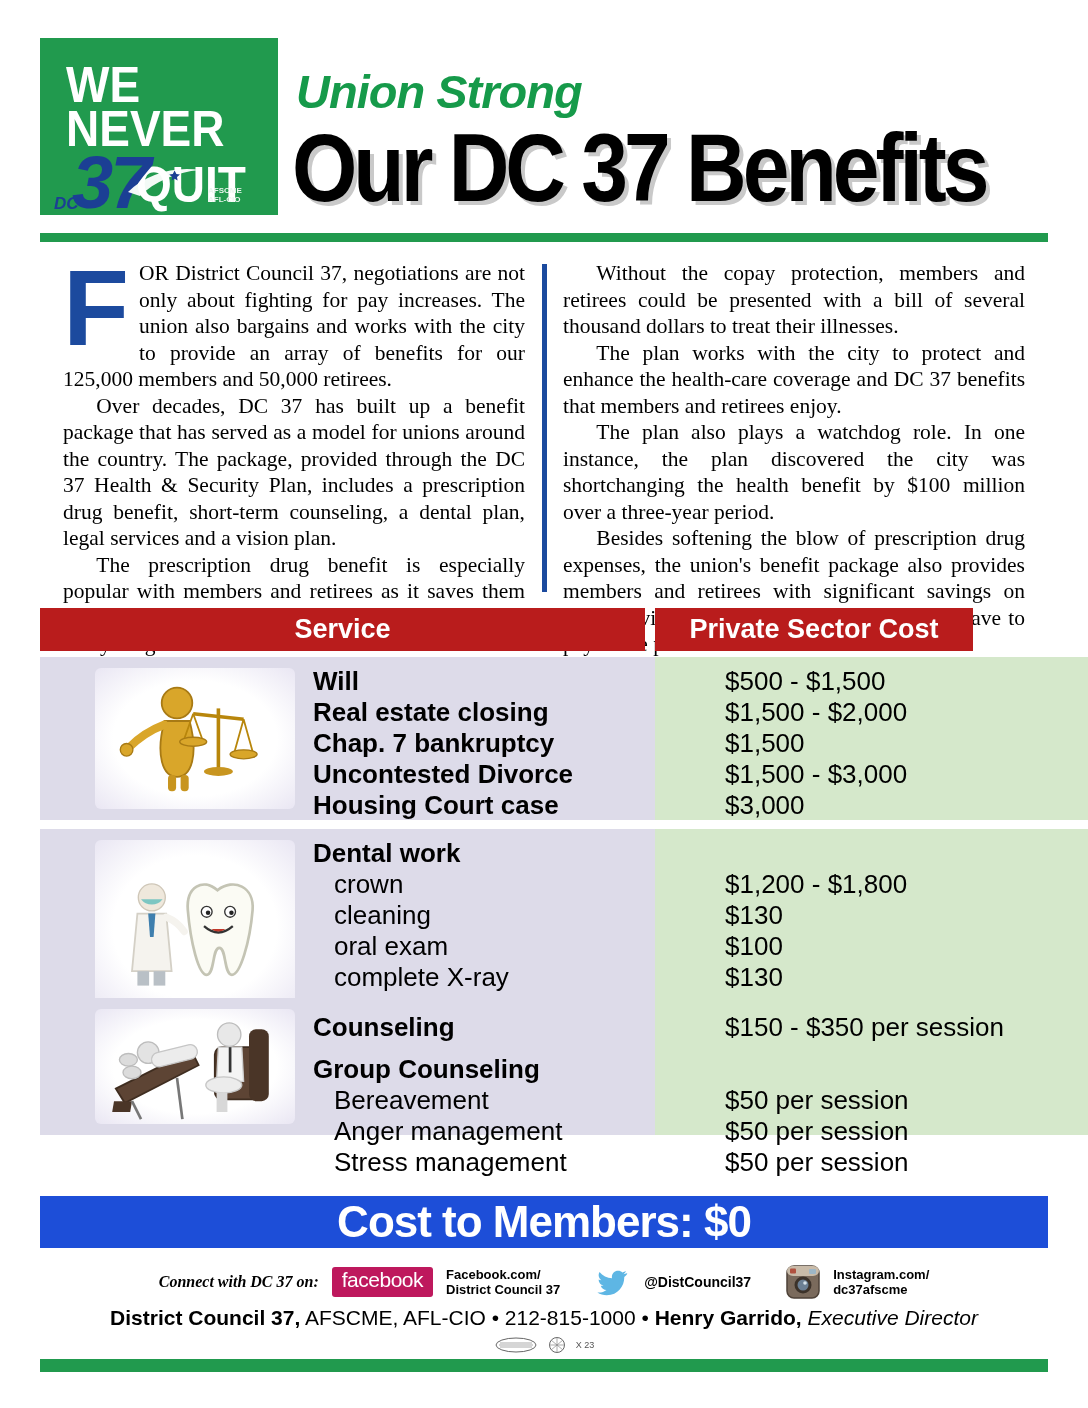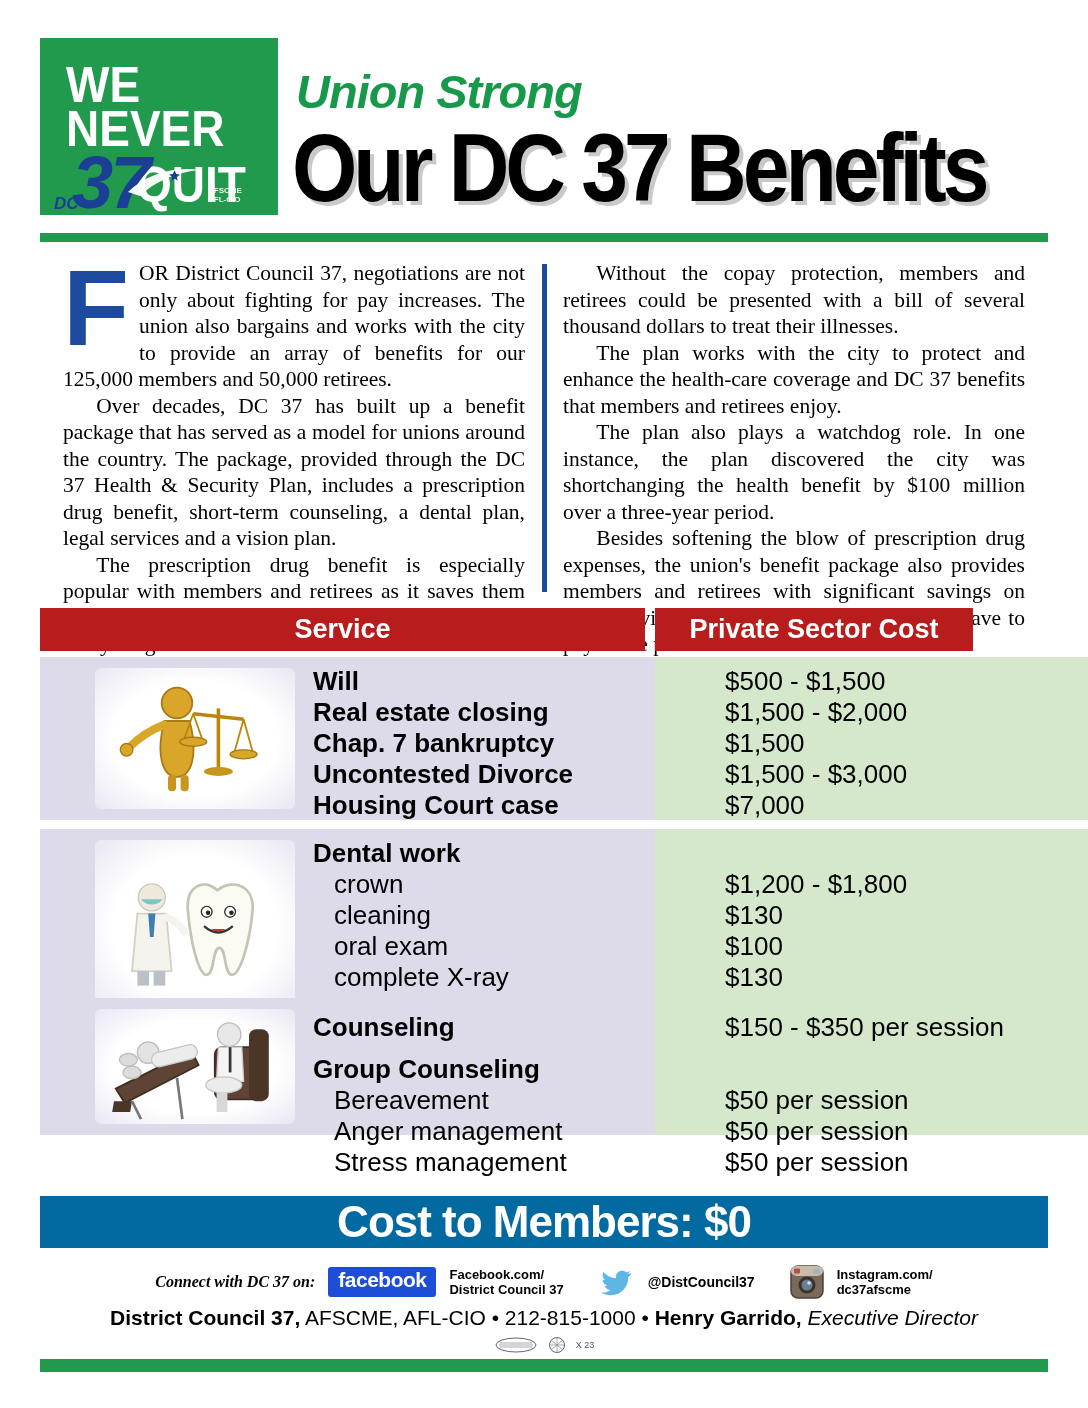--- a/index.html
+++ b/index.html
@@ -59,30 +59,30 @@
              border-radius:6px; display:flex; align-items:center; justify-content:center; }
   .svc-list  { position:absolute; left:273px; top:9px; font-family:"Liberation Sans", sans-serif; font-size:26px; color:#000; }
   .cost-list { position:absolute; left:70px;  top:9px; font-family:"Liberation Sans", sans-serif; font-size:26px; color:#000; }
   .row3 .svc-list, .row3 .cost-list { top:14px; }
   .line { height:31px; line-height:31px; white-space:nowrap; }
   .line.bold { font-weight:bold; }
   .line.sub  { padding-left:21px; }
   .line.gap  { margin-top:11px; }
 
   
-  .cost-banner { position:absolute; left:40px; top:1196px; width:1008px; height:52px; background:#0369a1;
+  .cost-banner { position:absolute; left:40px; top:1196px; width:1008px; height:52px; background:#1d4ed8;
                  color:#fff; font-family:"Liberation Sans", sans-serif; font-weight:bold;
                  font-size:44px; line-height:52px; text-align:center; letter-spacing:-1px; }
 
   
   .social-bar { position:absolute; left:0; top:1260px; width:1088px; height:44px;
                 display:flex; align-items:center; justify-content:center; gap:13px;
                 font-family:"Liberation Sans", sans-serif; }
   .connect-label { font-family:"Liberation Serif", serif; font-weight:bold; font-style:italic; font-size:16px; }
-  .fb-box { background:#1d4ed8; color:#fff; font-weight:bold; font-size:21px; letter-spacing:-.5px;
+  .fb-box { background:#be185d; color:#fff; font-weight:normal; font-size:21px; letter-spacing:-.5px;
             padding:2px 10px 6px 10px; border-radius:3px; line-height:22px; }
   .soc-text { font-size:13px; font-weight:bold; line-height:15px; }
   .tw-handle { font-size:14px; font-weight:bold; }
 
   .org-line { position:absolute; left:0; top:1306px; width:1088px; text-align:center;
               font-family:"Liberation Sans", sans-serif; font-size:21px; }
   .org-line .b { font-weight:bold;margin-top:23px; }
   .org-line .i { font-style:italic; }
 
   .bug-row { position:absolute; left:0; top:1336px; width:1088px; display:flex; align-items:center;
@@ -161,21 +161,21 @@
       <div class="line bold">Uncontested Divorce</div>
       <div class="line bold">Housing Court case</div>
     </div>
   </div>
   <div class="cell cost-cell row1">
     <div class="cost-list">
       <div class="line">$500 - $1,500</div>
       <div class="line">$1,500 - $2,000</div>
       <div class="line">$1,500</div>
       <div class="line">$1,500 - $3,000</div>
-      <div class="line">$7,000</div>
+      <div class="line">$3,000</div>
     </div>
   </div>
 
   <div class="cell svc-cell row2">
     <div class="img-box">
       <svg width="180" height="126" viewBox="0 0 200 140">
         <path d="M125,28 C143,14 166,24 164,50 C161,86 150,122 141,122 C132,122 135,92 127,92 C119,92 122,122 113,122 C104,122 95,86 92,50 C90,24 109,14 125,28 Z" fill="#fbfbf4" stroke="#c4c4b4" stroke-width="3"></path>
         <circle cx="113" cy="52" r="6" fill="#fff" stroke="#333" stroke-width="1.5"></circle>
         <circle cx="139" cy="52" r="6" fill="#fff" stroke="#333" stroke-width="1.5"></circle>
         <circle cx="114.5" cy="53" r="2.5" fill="#222"></circle>

